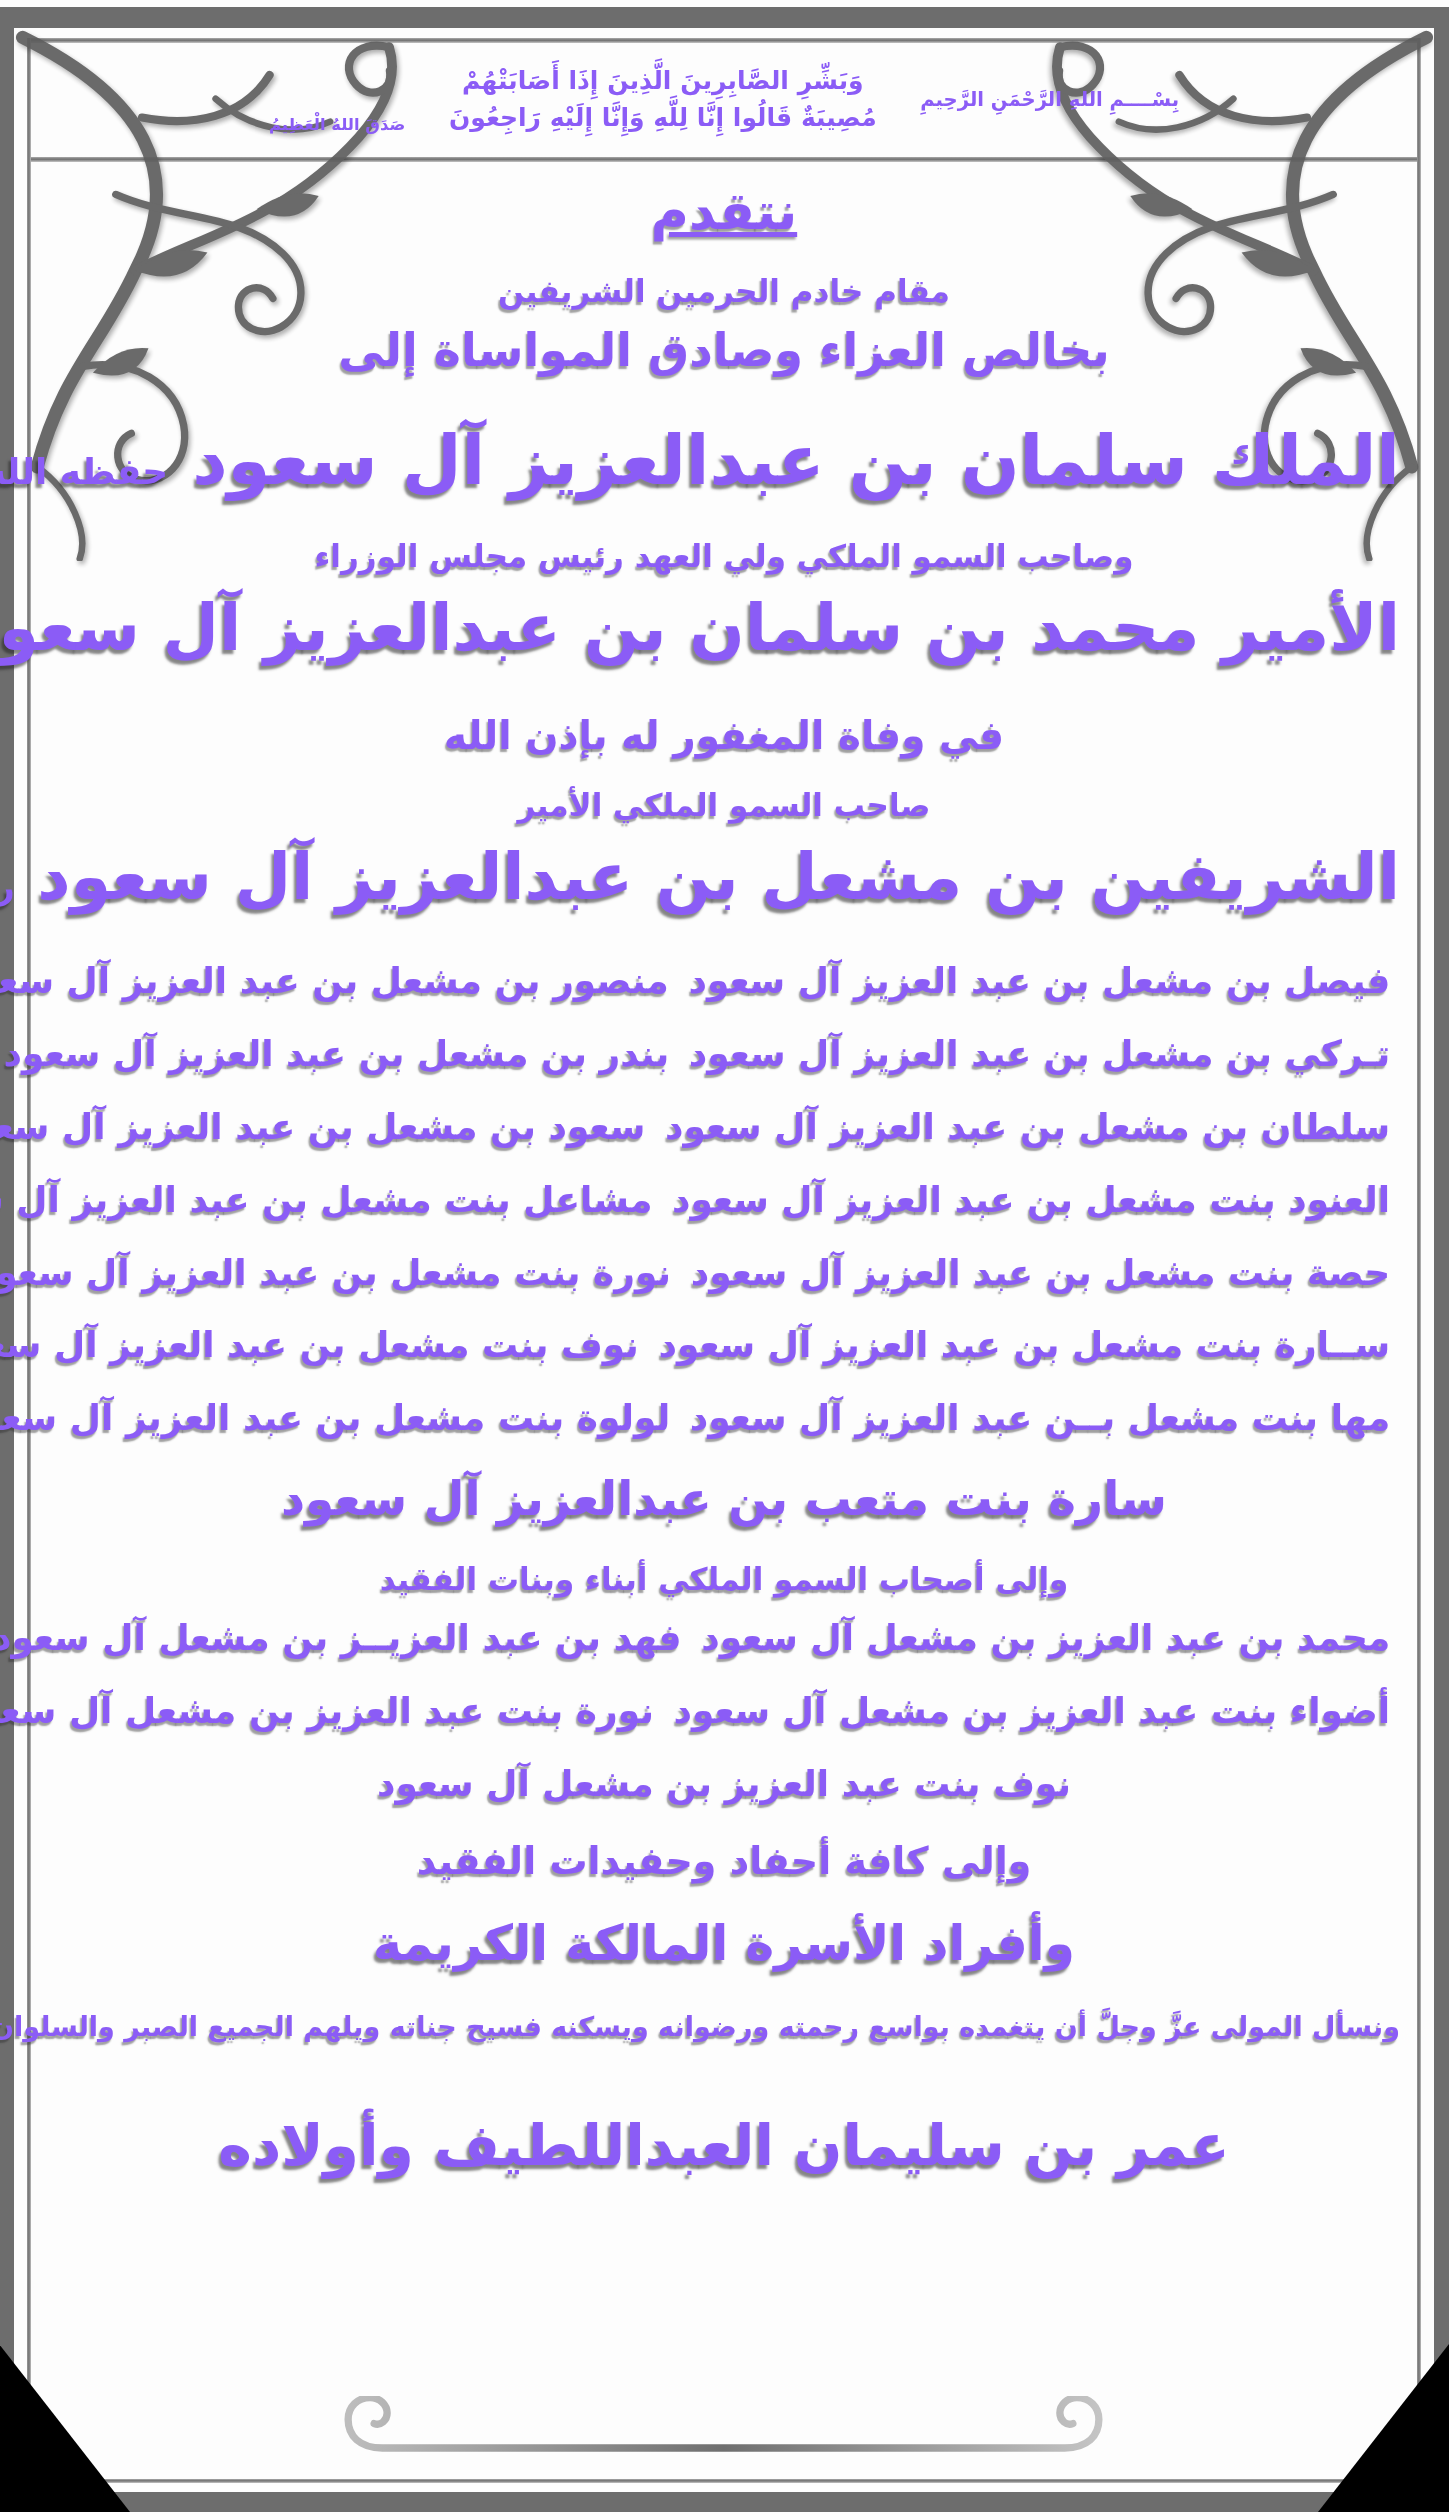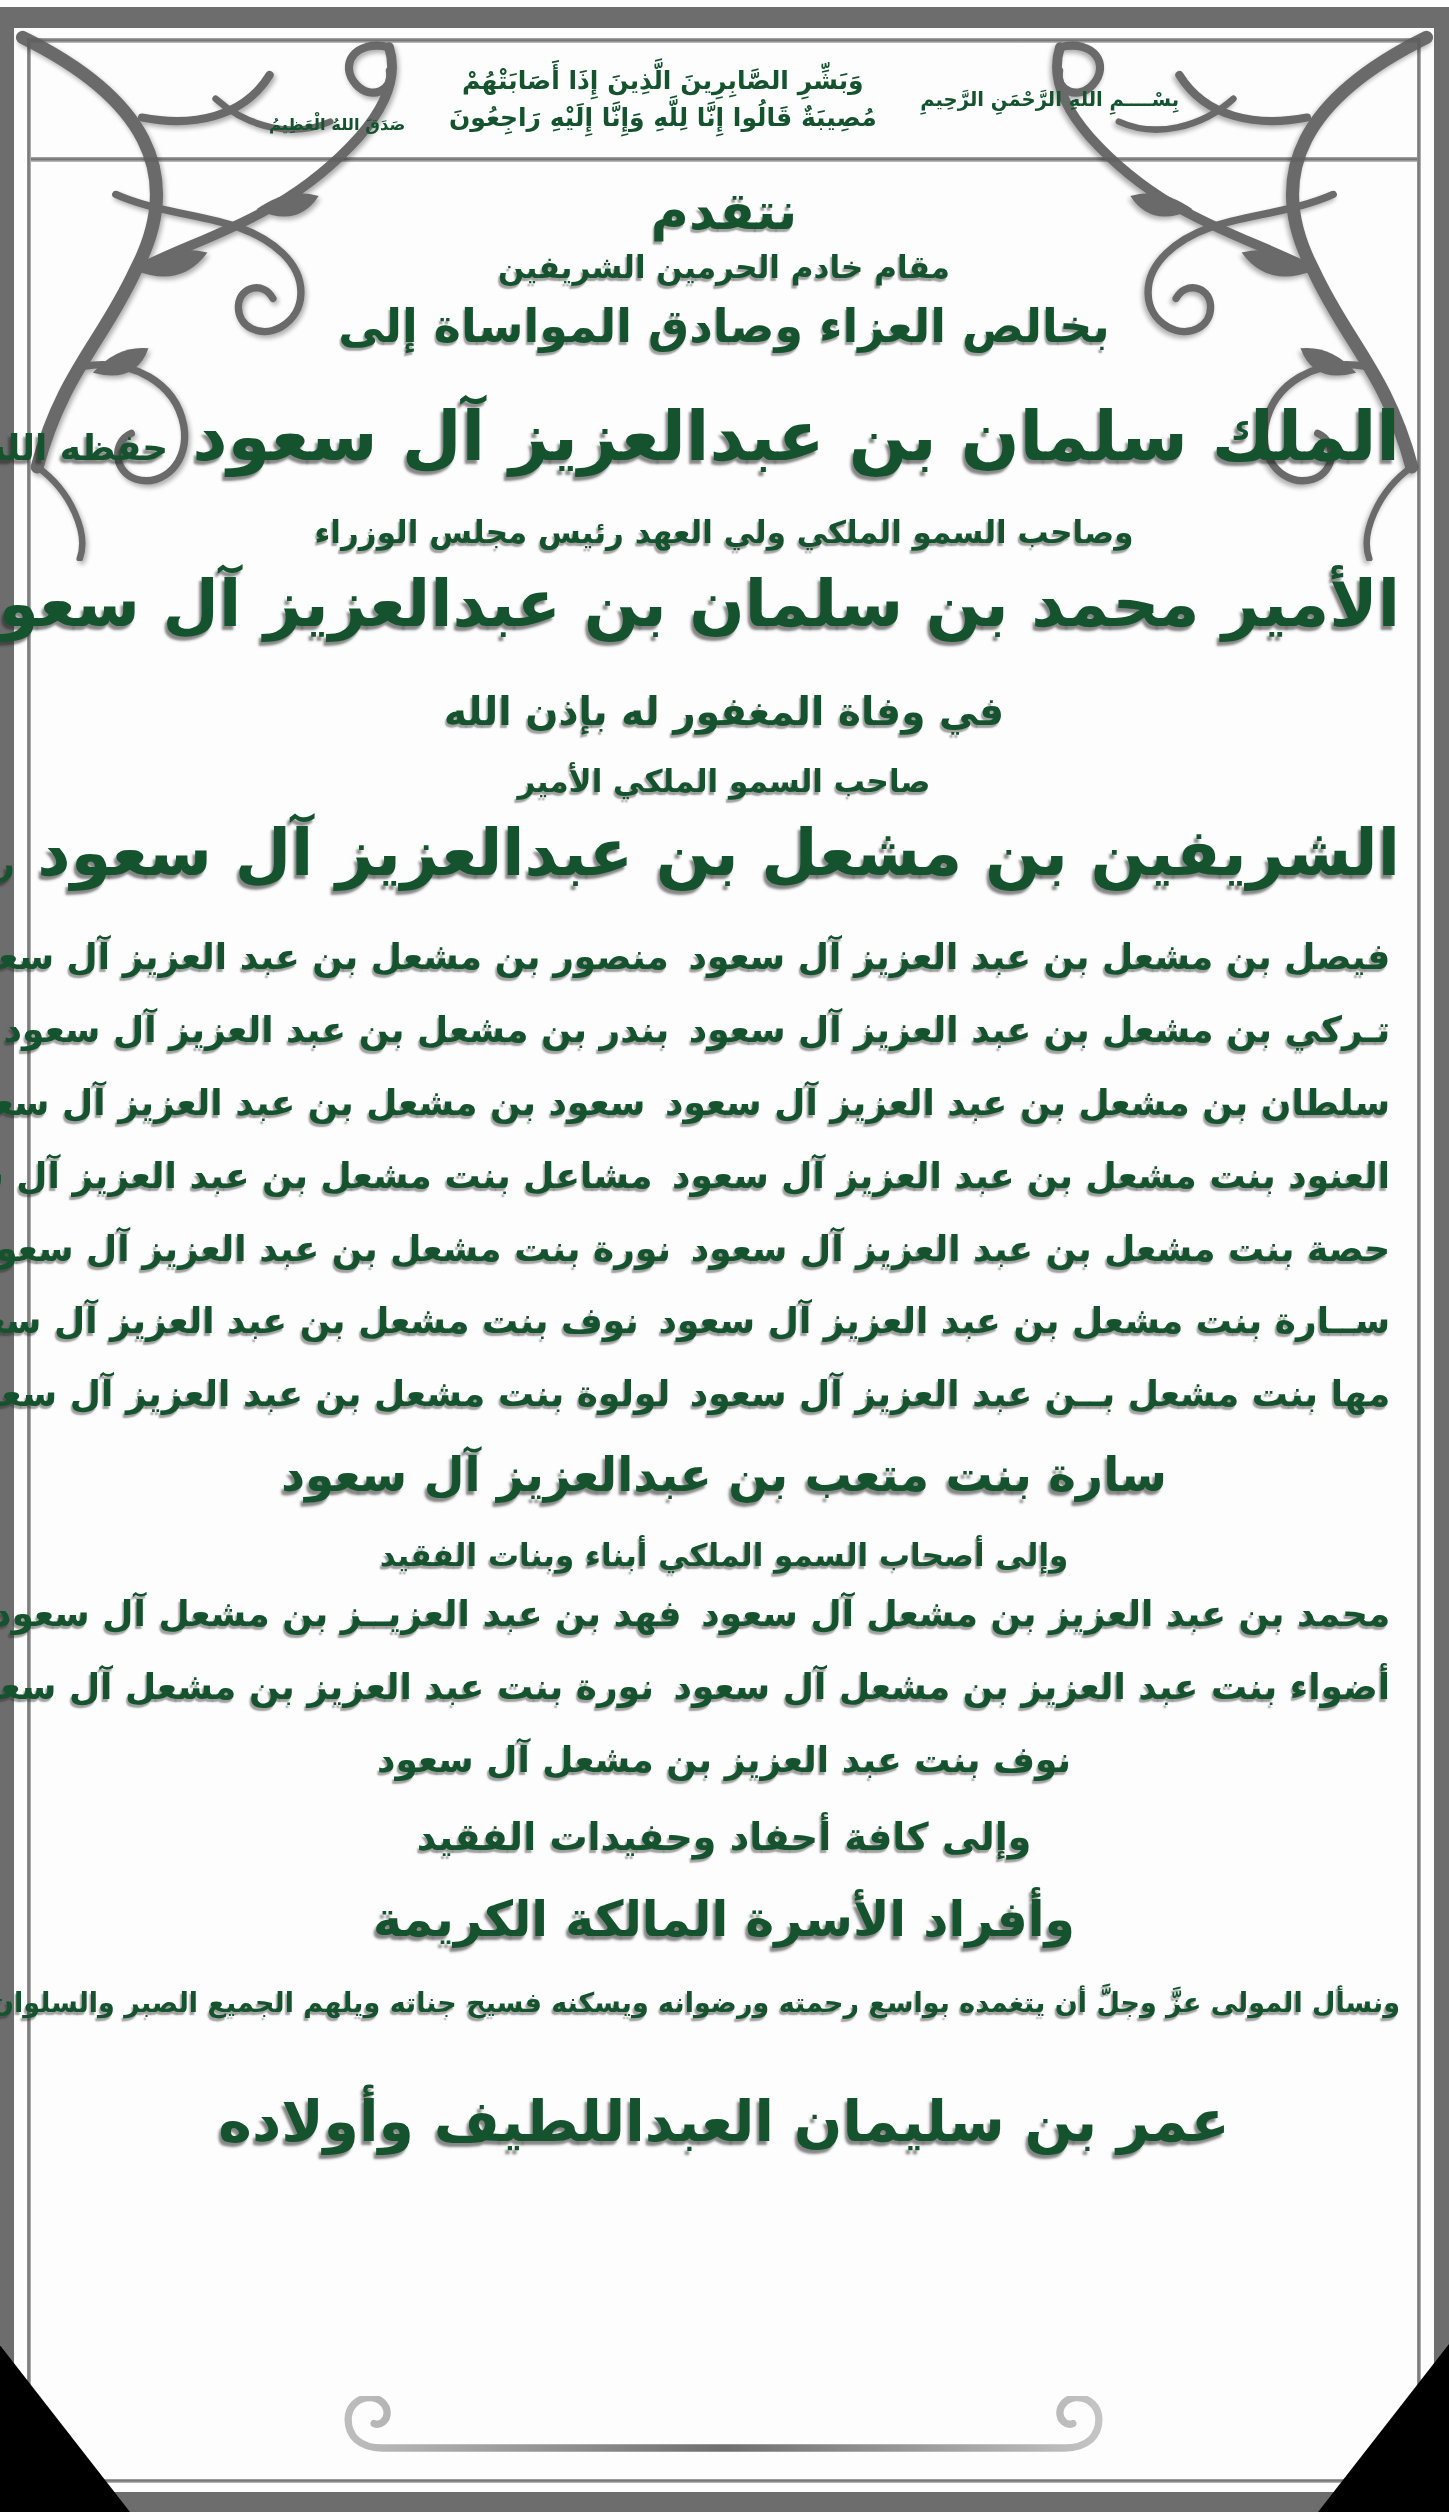--- a/index.html
+++ b/index.html
@@ -1,19 +1,19 @@
 <!DOCTYPE html>
 <html dir="rtl" lang="ar" style="font-size:13px"><head>
 <meta charset="utf-8">
 <style>
   html,body{margin:0;padding:0;background:#4a4a4a;}
   .page{
     position:relative;width:1450px;height:2512px;margin:0 auto;
     background:#fdfdfd;overflow:hidden;
-    font-family:"DejaVu Sans",sans-serif;color:#14532d;
+    font-family:"DejaVu Sans",sans-serif;color:#8b5cf6;
   }
   
   .band-top{position:absolute;top:6.5px;left:0;right:0;height:21px;background:#6d6d6d;}
   .band-left{position:absolute;top:6.5px;bottom:0;left:0;width:14.7px;background:#6d6d6d;}
   .band-right{position:absolute;top:6.5px;bottom:0;right:0;width:14.7px;background:#6d6d6d;}
   .band-bottom{position:absolute;left:0;right:0;bottom:0;height:19.6px;background:#6d6d6d;}
   
   .rule{position:absolute;left:28px;right:28px;height:4.9px;
         background:linear-gradient(to bottom,#ababab,#6f6f6f 45%,#c6c6c6);}
   .rule-top{top:38px;}
@@ -36,21 +36,21 @@
               display:flex;align-items:center;justify-content:center;gap:21px;z-index:2;}
   .basmala{font-size:19.6px;font-weight:bold;white-space:nowrap;}
   .verse{font-size:25px;font-weight:bold;text-align:center;line-height:1.45;}
   .tasdeeq{font-size:16.4px;font-weight:bold;white-space:nowrap;align-self:flex-end;margin-bottom:21px;}
   
   .content{position:absolute;top:178px;left:49px;right:49px;bottom:98px;
            display:flex;flex-direction:column;align-items:center;z-index:3;line-height:1.3;}
   .c{text-align:center;width:100%;font-weight:bold;}
   .sh{text-shadow:-1.6px 2.5px 1.6px rgba(45,45,45,.45);}
   .sh-big{text-shadow:-2.5px 4.1px 2.5px rgba(35,35,35,.55);}
-  .intro1{font-size:52px;margin-bottom:1px;}
+  .intro1{font-size:52px;margin-bottom:25px;text-decoration:underline;}
   .intro2{font-size:46px;margin-bottom:36px;}
   .small-head{font-size:31px;margin-bottom:9.8px;}
   .big-name{font-size:69px;margin-bottom:29.4px;white-space:nowrap;}
   .big-name2{font-size:65px;margin-bottom:41px;white-space:nowrap;}
   .big-name3{font-size:65px;margin-bottom:39px;white-space:nowrap;}
   .suffix{font-size:0.52em;}
   .occasion{font-size:39px;margin-bottom:23px;}
   .list-head{font-size:31px;margin-bottom:16.4px;}
   .name-grid{display:grid;grid-template-columns:1fr 1fr;width:100%;margin-bottom:26px;}
   .name-cell{text-align:center;font-size:36px;font-weight:bold;padding:0 9.8px;white-space:nowrap;}

